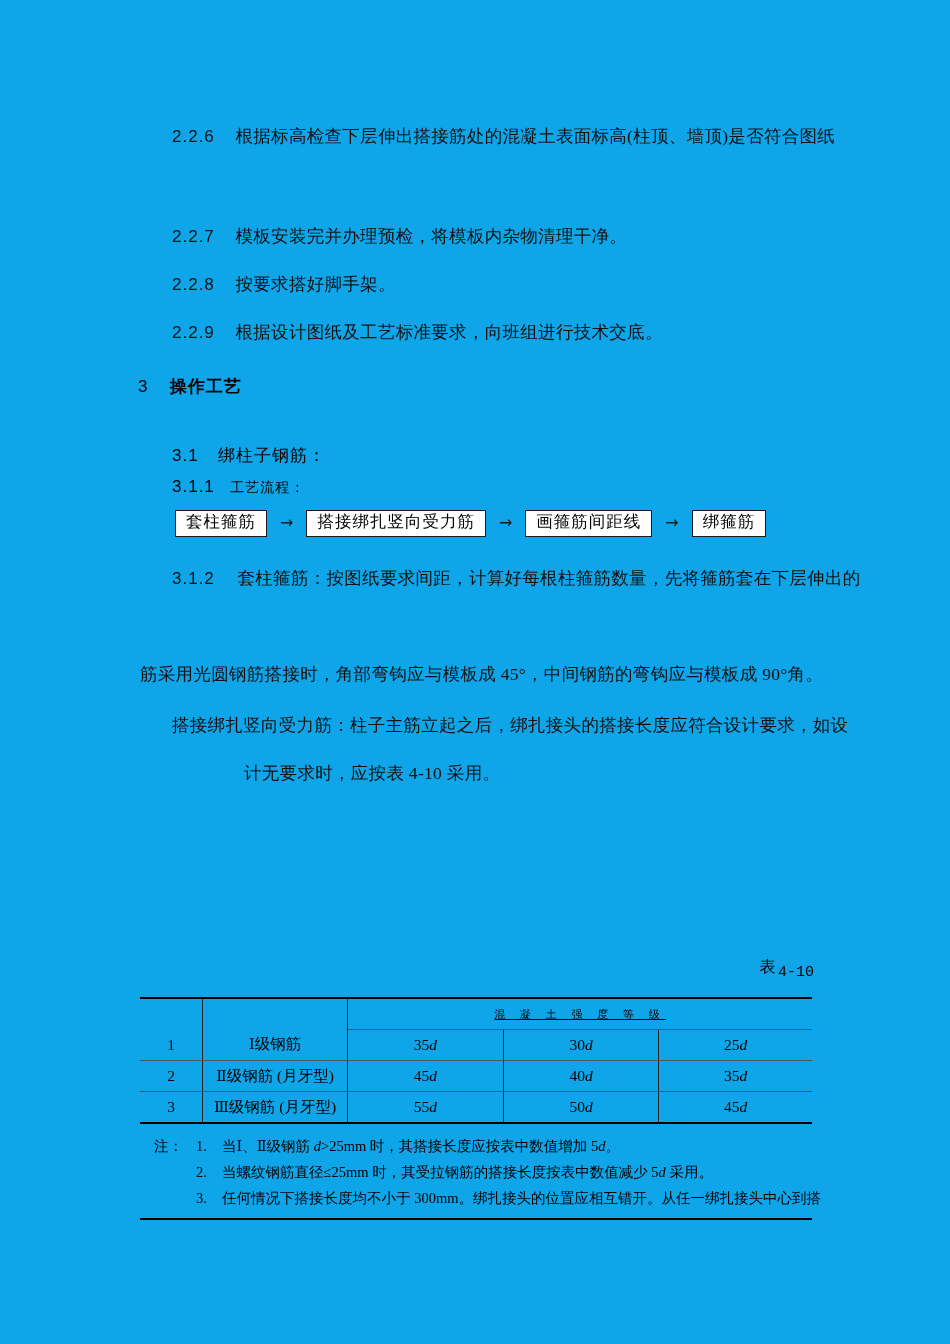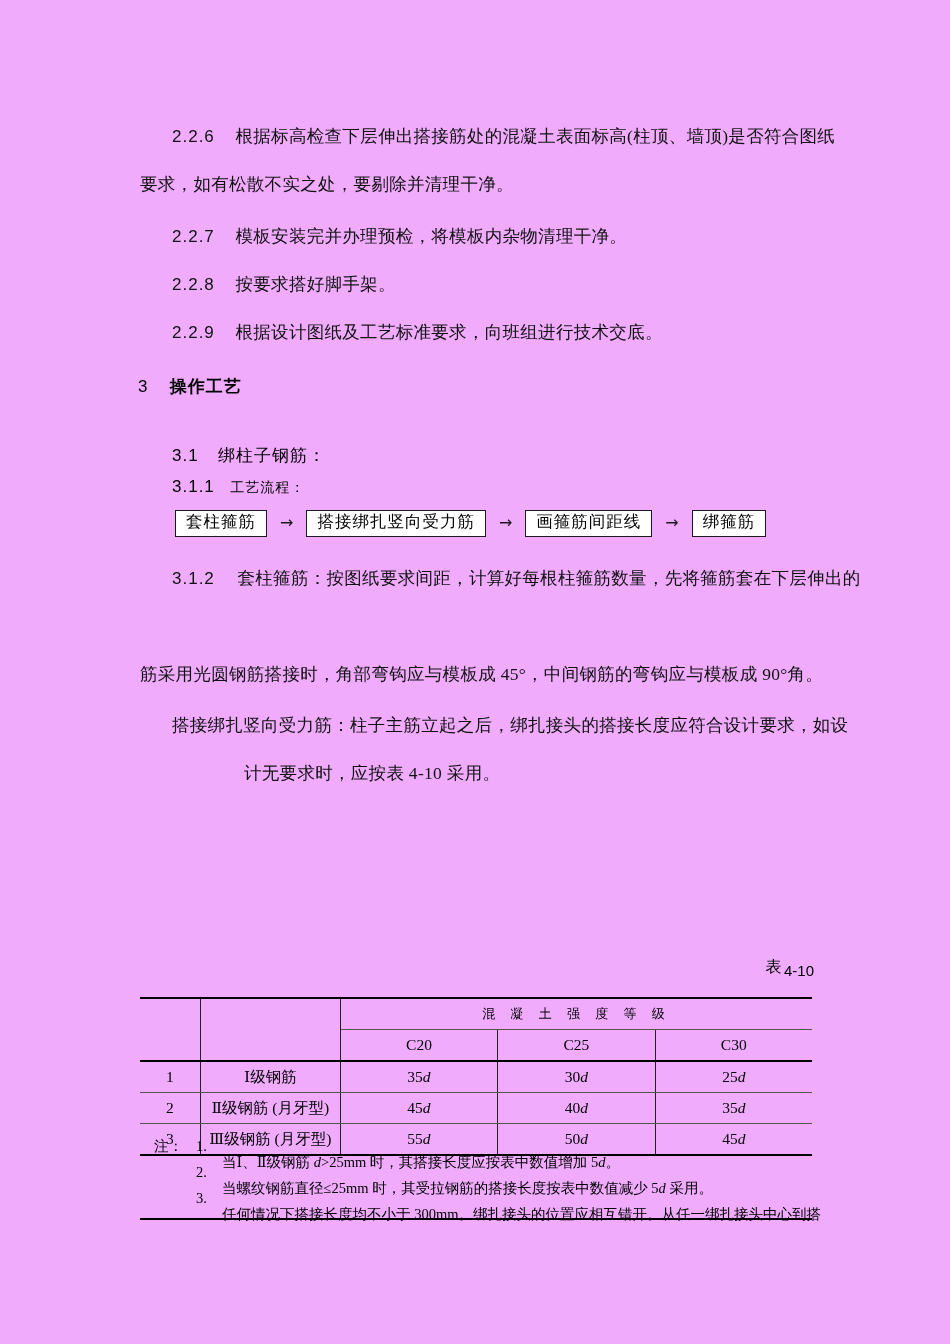--- a/index.html
+++ b/index.html
@@ -14,21 +14,21 @@
     font-family: "Liberation Serif", "DejaVu Serif", serif;
     color: #000000;
     overflow: hidden;
   }
 
   .page {
     position: absolute;
     left: 0; top: 0;
     width: 950px;
     height: 1344px;
-    background: #f0abfc;
+    background: #0ea5e9;
   }
 
   
   .para {
     position: absolute;
     font-size: 17.5px;
     line-height: 1.0;
     letter-spacing: 0.3px;
     white-space: nowrap;
     color: #111;
@@ -101,21 +101,21 @@
     letter-spacing: 1.2px;
     font-family: "DejaVu Sans", "Liberation Sans", sans-serif;
     white-space: nowrap;
   }
   .table-num {
     position: absolute;
     right: 0;
     top: 0;
     font-size: 16px;
     white-space: nowrap;
-    font-family: Liberation Sans, sans-serif;
+    font-family: Liberation Mono, monospace;
     margin-left: 48px;
   }
   .table-num .tn-label {
     font-size: 16px;
     letter-spacing: 0.5px;
   }
   .table-num .tn-val {
     font-size: 15px;
     position: relative;
     top: 4px;
@@ -146,21 +146,22 @@
   .col-grade { width: 140px; }
   .col-c     { width: 158px; }
 
   .hrow-top td { height: 26px; }
   .hrow-sub td { height: 26px; }
   .drow td     { height: 26px; }
 
   .grade-head {
     letter-spacing: 6px;
     padding-left: 6px;
-    font-size: 13px;
+    font-size: 11px;
+    text-decoration: underline;
   }
   .ital { font-style: italic; }
 
   
   .notes {
     position: absolute;
     left: 140px;
     top: 1139px;
     width: 672px;
     font-size: 14.5px;
@@ -177,41 +178,38 @@
     flex: 0 0 56px;
     text-align: left;
     padding-left: 14px;
     box-sizing: border-box;
   }
   .note-idx {
     width: 26px;
     flex: 0 0 26px;
     text-align: left;
   }
-  .note-text { flex: 1 1 auto; margin-top: 16px; }
+  .note-text { flex: 1 1 auto; }
   .notes-bottom-rule {
     position: absolute;
     left: 140px;
     top: 1218px;
     width: 672px;
     height: 0;
     border-top: 2.4px solid #000;
   }
 </style>
 </head>
 <body>
 
 <div class="page">
 
   <div class="para" style="left:172px; top:128px;">
     <span class="num">2.2.6</span>
     <span style="display:inline-block;width:16px"></span><span>根据标高检查下层伸出搭接筋处的混凝土表面标高(柱顶、墙顶)是否符合图纸</span>
-  </div>
-  <div class="para" style="left:140px; top:176px;">
-    <span>要求，如有松散不实之处，要剔除并清理干净。</span>
   </div>
 
   <div class="para" style="left:172px; top:228px;">
     <span class="num">2.2.7</span>
     <span style="display:inline-block;width:16px"></span><span>模板安装完并办理预检，将模板内杂物清理干净。</span>
   </div>
 
   <div class="para" style="left:172px; top:276px;">
     <span class="num">2.2.8</span>
     <span style="display:inline-block;width:16px"></span><span>按要求搭好脚手架。</span>
@@ -267,27 +265,20 @@
       <span class="tn-label">表</span><span class="tn-val">4-10</span>
     </div>
   </div>
 
   <table class="data">
     <tbody>
       <tr class="hrow-top">
         <td class="col-no bd-top-thick bd-right"></td>
         <td class="col-grade bd-top-thick bd-right"></td>
         <td class="grade-head bd-top-thick bd-bot-thin" colspan="3">混 凝 土 强 度 等 级</td>
-      </tr>
-      <tr class="hrow-sub">
-        <td class="col-no bd-right bd-bot-thick"></td>
-        <td class="col-grade bd-right bd-bot-thick"></td>
-        <td class="col-c bd-right bd-bot-thick">C20</td>
-        <td class="col-c bd-right bd-bot-thick">C25</td>
-        <td class="col-c bd-bot-thick">C30</td>
       </tr>
 
       <tr class="drow">
         <td class="bd-right bd-bot-thin">1</td>
         <td class="bd-right bd-bot-thin">Ⅰ级钢筋</td>
         <td class="bd-right bd-bot-thin"><span>35</span><span class="ital">d</span></td>
         <td class="bd-right bd-bot-thin"><span>30</span><span class="ital">d</span></td>
         <td class="bd-bot-thin"><span>25</span><span class="ital">d</span></td>
       </tr>
 

